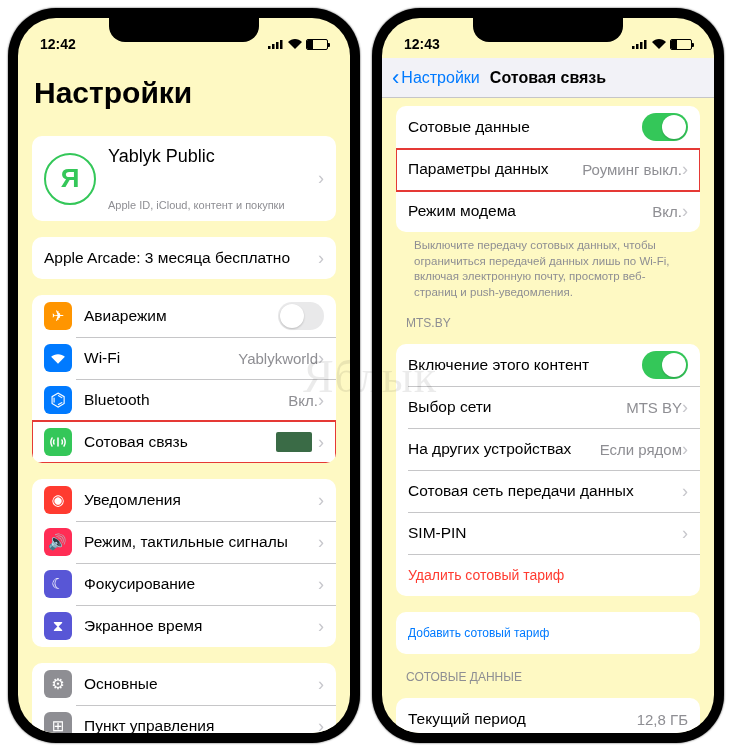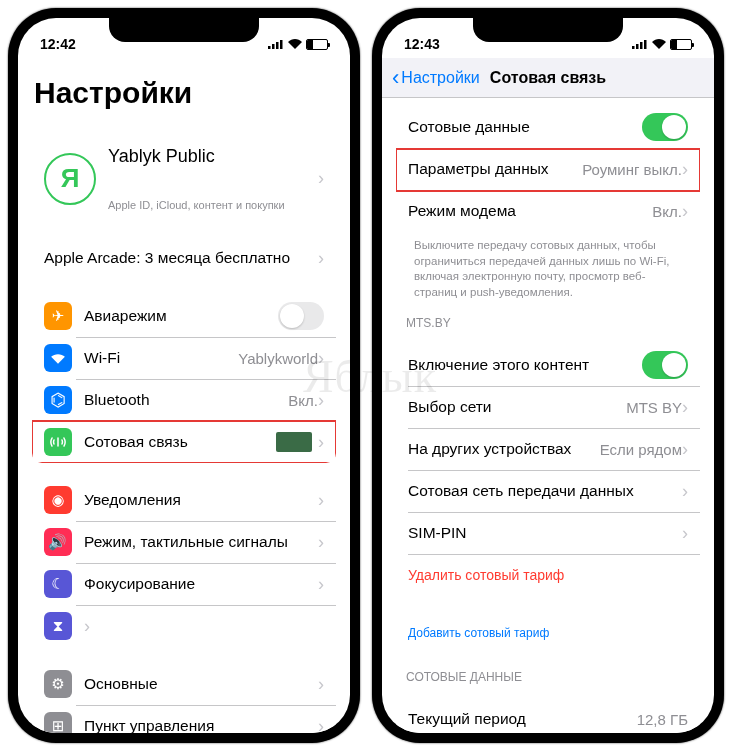--- a/index.html
+++ b/index.html
@@ -17,21 +17,21 @@
     height: 735px;
     background: #000;
     border-radius: 48px;
     padding: 10px;
     position: relative;
     box-shadow: 0 0 2px #333;
   }
   .screen {
     width: 100%;
     height: 100%;
-    background: #ffffff;
+    background: #fef9c3;
     border-radius: 38px;
     overflow: hidden;
     position: relative;
   }
   .notch {
     position: absolute;
     top: 0;
     left: 50%;
     transform: translateX(-50%);
     width: 150px;
@@ -201,20 +201,21 @@
           <span class="row-label">Режим, тактильные сигналы</span>
           <span class="chevron">›</span>
         </div>
         <div class="row">
           <div class="icon-box" style="background:#5856d6">☾</div>
           <span class="row-label">Фокусирование</span>
           <span class="chevron">›</span>
         </div>
         <div class="row">
           <div class="icon-box" style="background:#5856d6">⧗</div>
+          <span class="row-label">Экранное время</span>
           <span class="chevron">›</span>
         </div>
       </div>
 
       <div class="group">
         <div class="row">
           <div class="icon-box" style="background:#8e8e93">⚙</div>
           <span class="row-label">Основные</span>
           <span class="chevron">›</span>
         </div>

